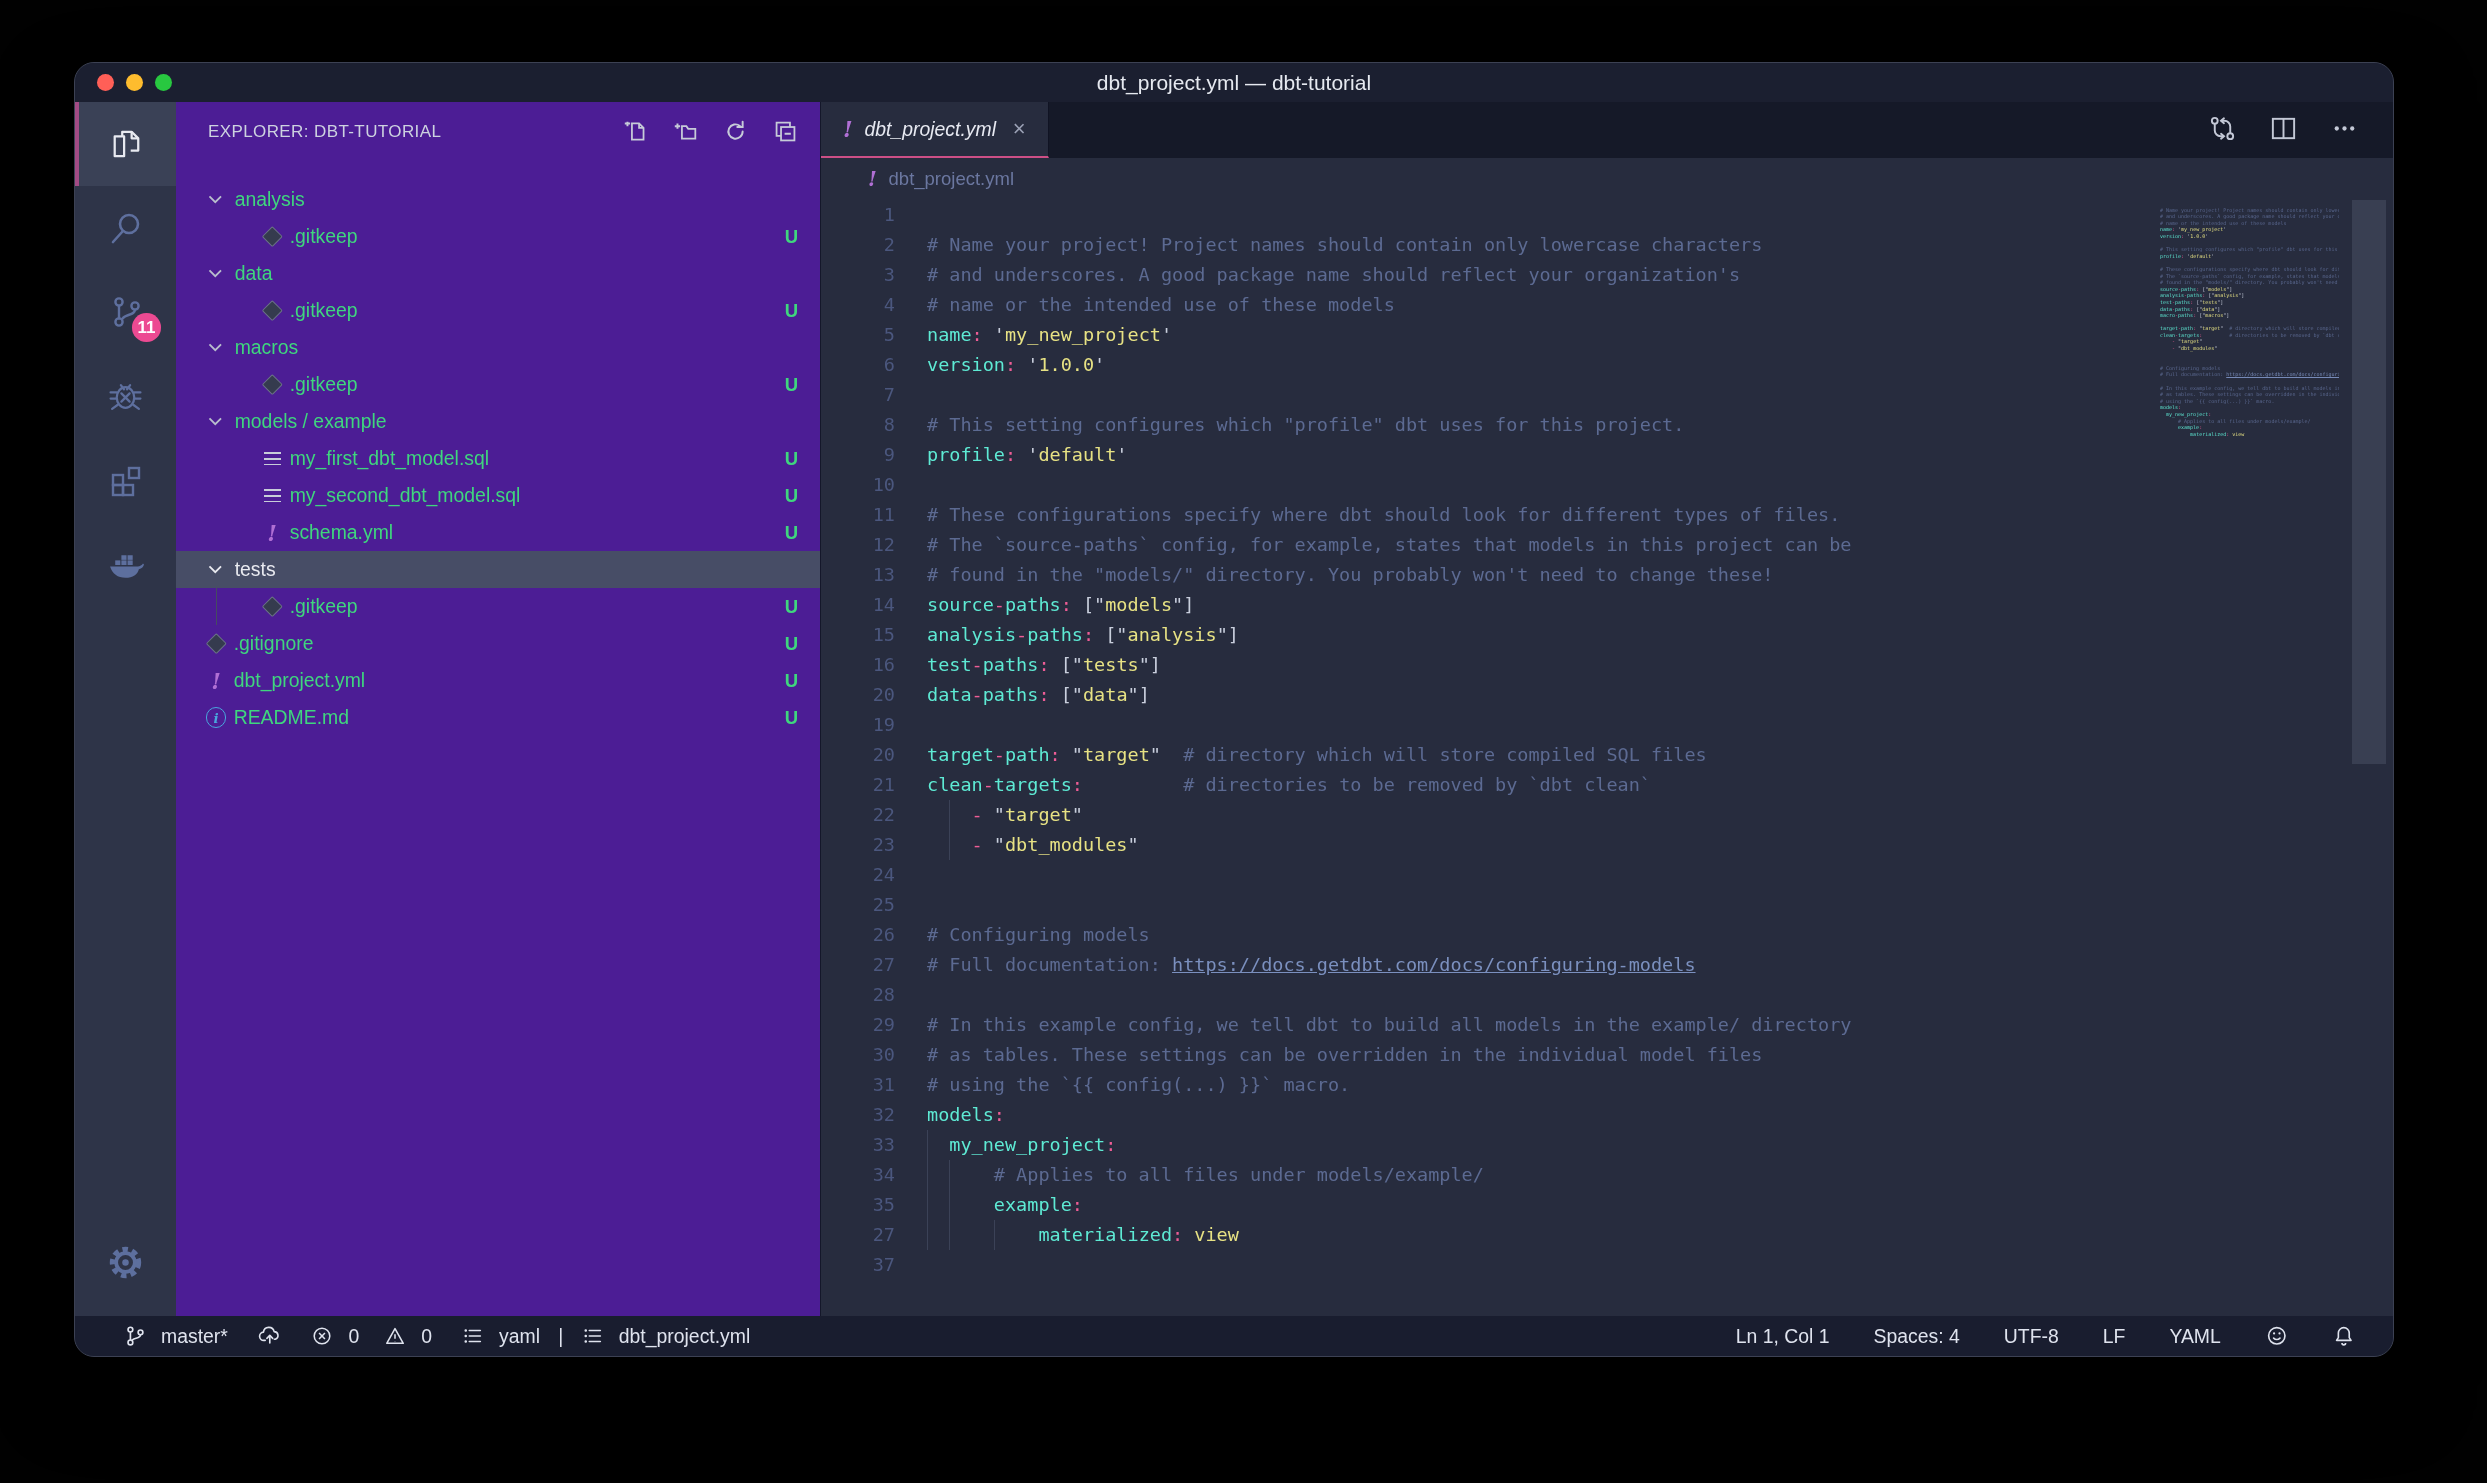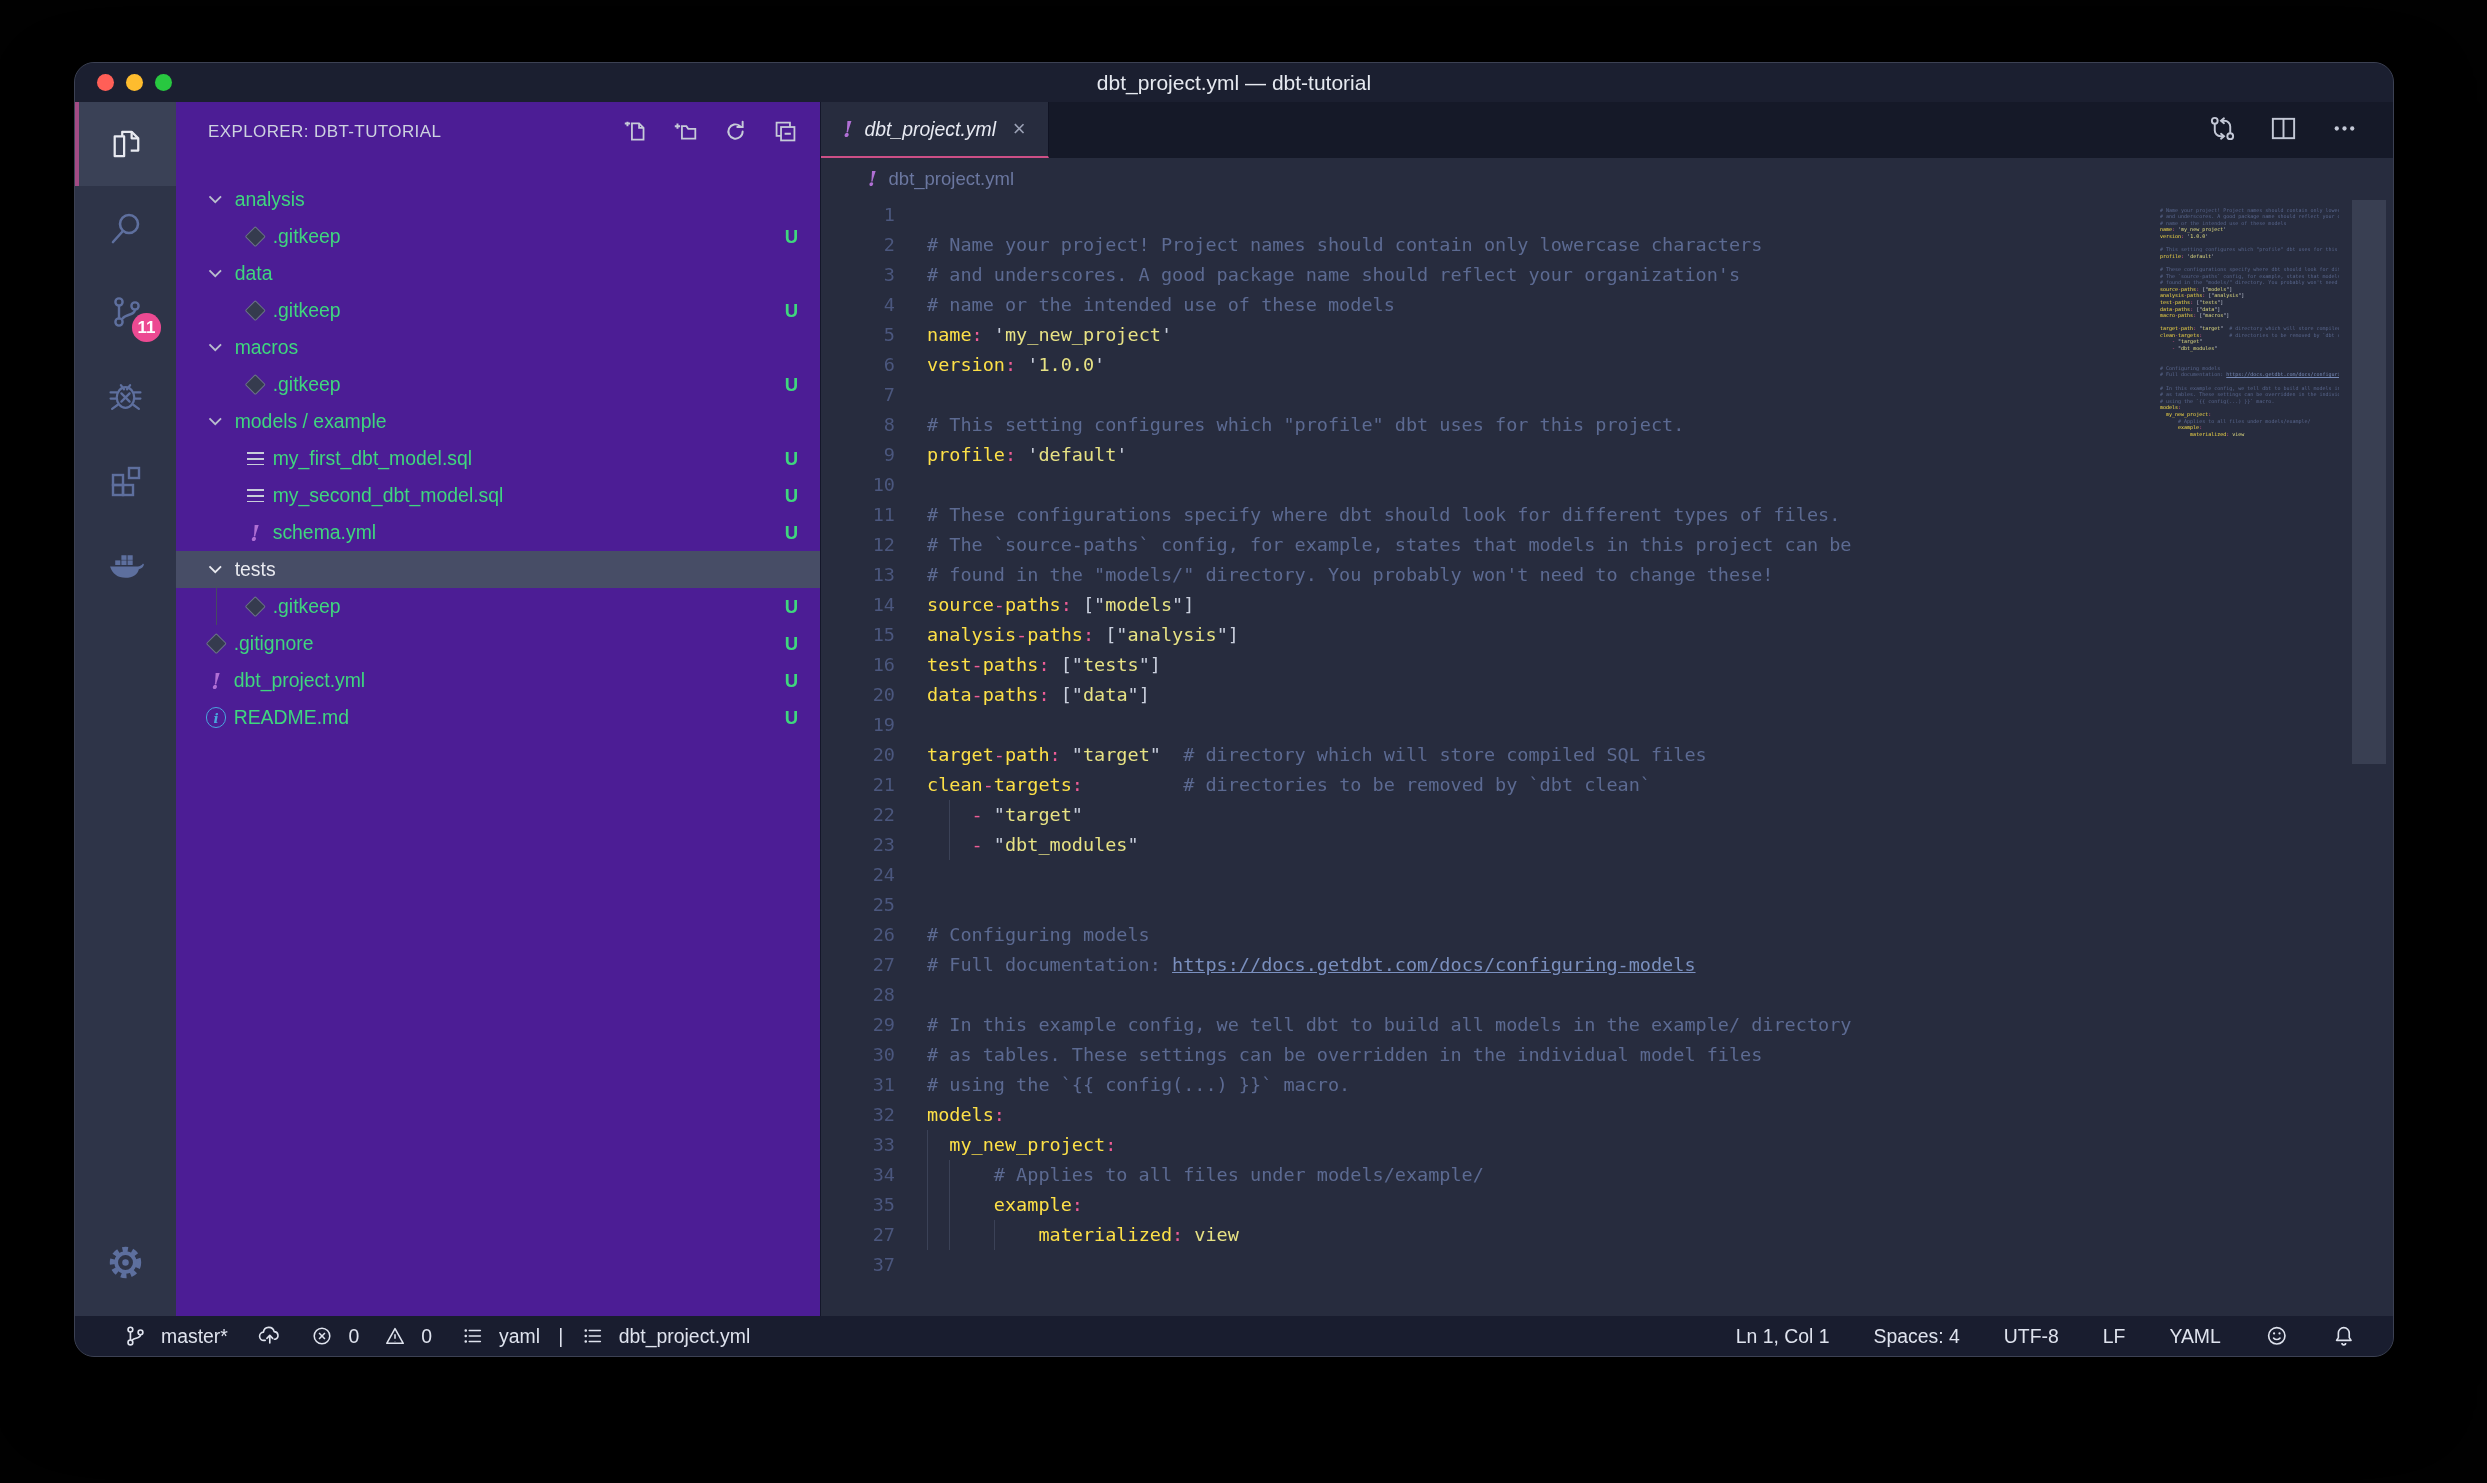--- a/index.html
+++ b/index.html
@@ -27,21 +27,21 @@
              background:#ec4a92;color:#fff;font-size:17px;font-weight:bold;display:flex;align-items:center;justify-content:center;}
   
   .sidebar{width:644px;background:#4c1d95;border-right:0.8px solid #14172a;display:flex;flex-direction:column;flex:0 0 auto;}
   .sb-header{height:59px;display:flex;align-items:center;padding:0 22px 0 32px;}
   .sb-title{color:#cdd2e0;font-size:17px;letter-spacing:0.4px;flex:0 0 auto;}
   .sb-actions{margin-left:auto;display:flex;gap:25px;align-items:center;}
   .sb-actions svg{display:block;}
   .tree{padding-top:20px;}
   .tree-row{height:37px;display:flex;align-items:center;position:relative;color:#3fd67e;font-size:19.4px;}
   .tree-row .twisty{margin-left:30px;width:22px;flex:0 0 auto;display:flex;align-items:center;}
-  .tree-row.depth1{padding-left:68px;}
+  .tree-row.depth1{padding-left:85px;}
   .tree-row.depth0file{padding-left:29px;}
   .tree-row .lbl{margin-left:6.7px;white-space:nowrap;}
   .tree-row.selected{background:#474d66;color:#e9eaf0;}
   .tree-badge{margin-left:auto;margin-right:22px;font-size:18.5px;color:#3fd67e;font-weight:bold;}
   .badge-dot{width:12.6px;height:12.6px;border-radius:50%;background:#2c9c66;}
   .badge-dot.gray{background:#9fa3ad;}
   .tree-guide{position:absolute;left:40px;top:0;bottom:0;width:0.8px;background:#454b61;}
   
   .fi{width:22px;height:22px;flex:0 0 auto;display:inline-flex;align-items:center;justify-content:center;}
   .ic-git{width:12.6px;height:12.6px;transform:rotate(45deg);background:#353b4e;border:1.7px solid #6b7288;border-radius:1.7px;}
@@ -61,21 +61,21 @@
   .breadcrumb{height:42px;display:flex;align-items:center;padding-left:47px;gap:11.8px;background:#272c3e;flex:0 0 auto;}
   .breadcrumb .warnmark{color:#b06fd4;font-weight:bold;font-style:italic;font-size:20px;font-family:"DejaVu Serif",serif;}
   .breadcrumb .bc-label{color:#6b77a0;font-size:18.5px;}
   
   .code-wrap{position:relative;flex:1 1 auto;overflow:hidden;font-family:"DejaVu Sans Mono",monospace;font-size:18.5px;}
   .code-lines{position:absolute;left:0;top:0;right:0;}
   .code-line{display:flex;height:30px;line-height:30px;white-space:pre;}
   .gutter-num{width:74px;flex:0 0 auto;text-align:right;color:#4b577e;padding-right:0;}
   .line-text{margin-left:32px;position:relative;white-space:pre;}
   .guide{position:absolute;top:0;bottom:0;width:0.8px;background:#3b4257;}
-  .tk-com{color:#5c6a92}.tk-key{color:#fde047}.tk-pun{color:#ef5d96}
+  .tk-com{color:#5c6a92}.tk-key{color:#5eead4}.tk-pun{color:#ef5d96}
   .tk-str{color:#e7e284}.tk-qt{color:#c9cfdd}.tk-pln{color:#d6dae6}
   .tk-link{color:#7b90bf;text-decoration:underline;}
   
   .minimap{position:absolute;top:0;right:54px;width:179px;overflow:hidden;font-family:"DejaVu Sans Mono",monospace;
            font-size:5px;opacity:.95;}
   .minimap div{height:6.6px;line-height:6.6px;white-space:pre;}
   .vscrollbar{position:absolute;top:0;right:6.7px;width:34px;height:564px;background:rgba(121,132,157,.22);}
   
   .statusbar{height:40px;background:#191d2f;display:flex;align-items:center;color:#dfe3ee;font-size:19.4px;
              padding:0 37px 0 49px;flex:0 0 auto;}

